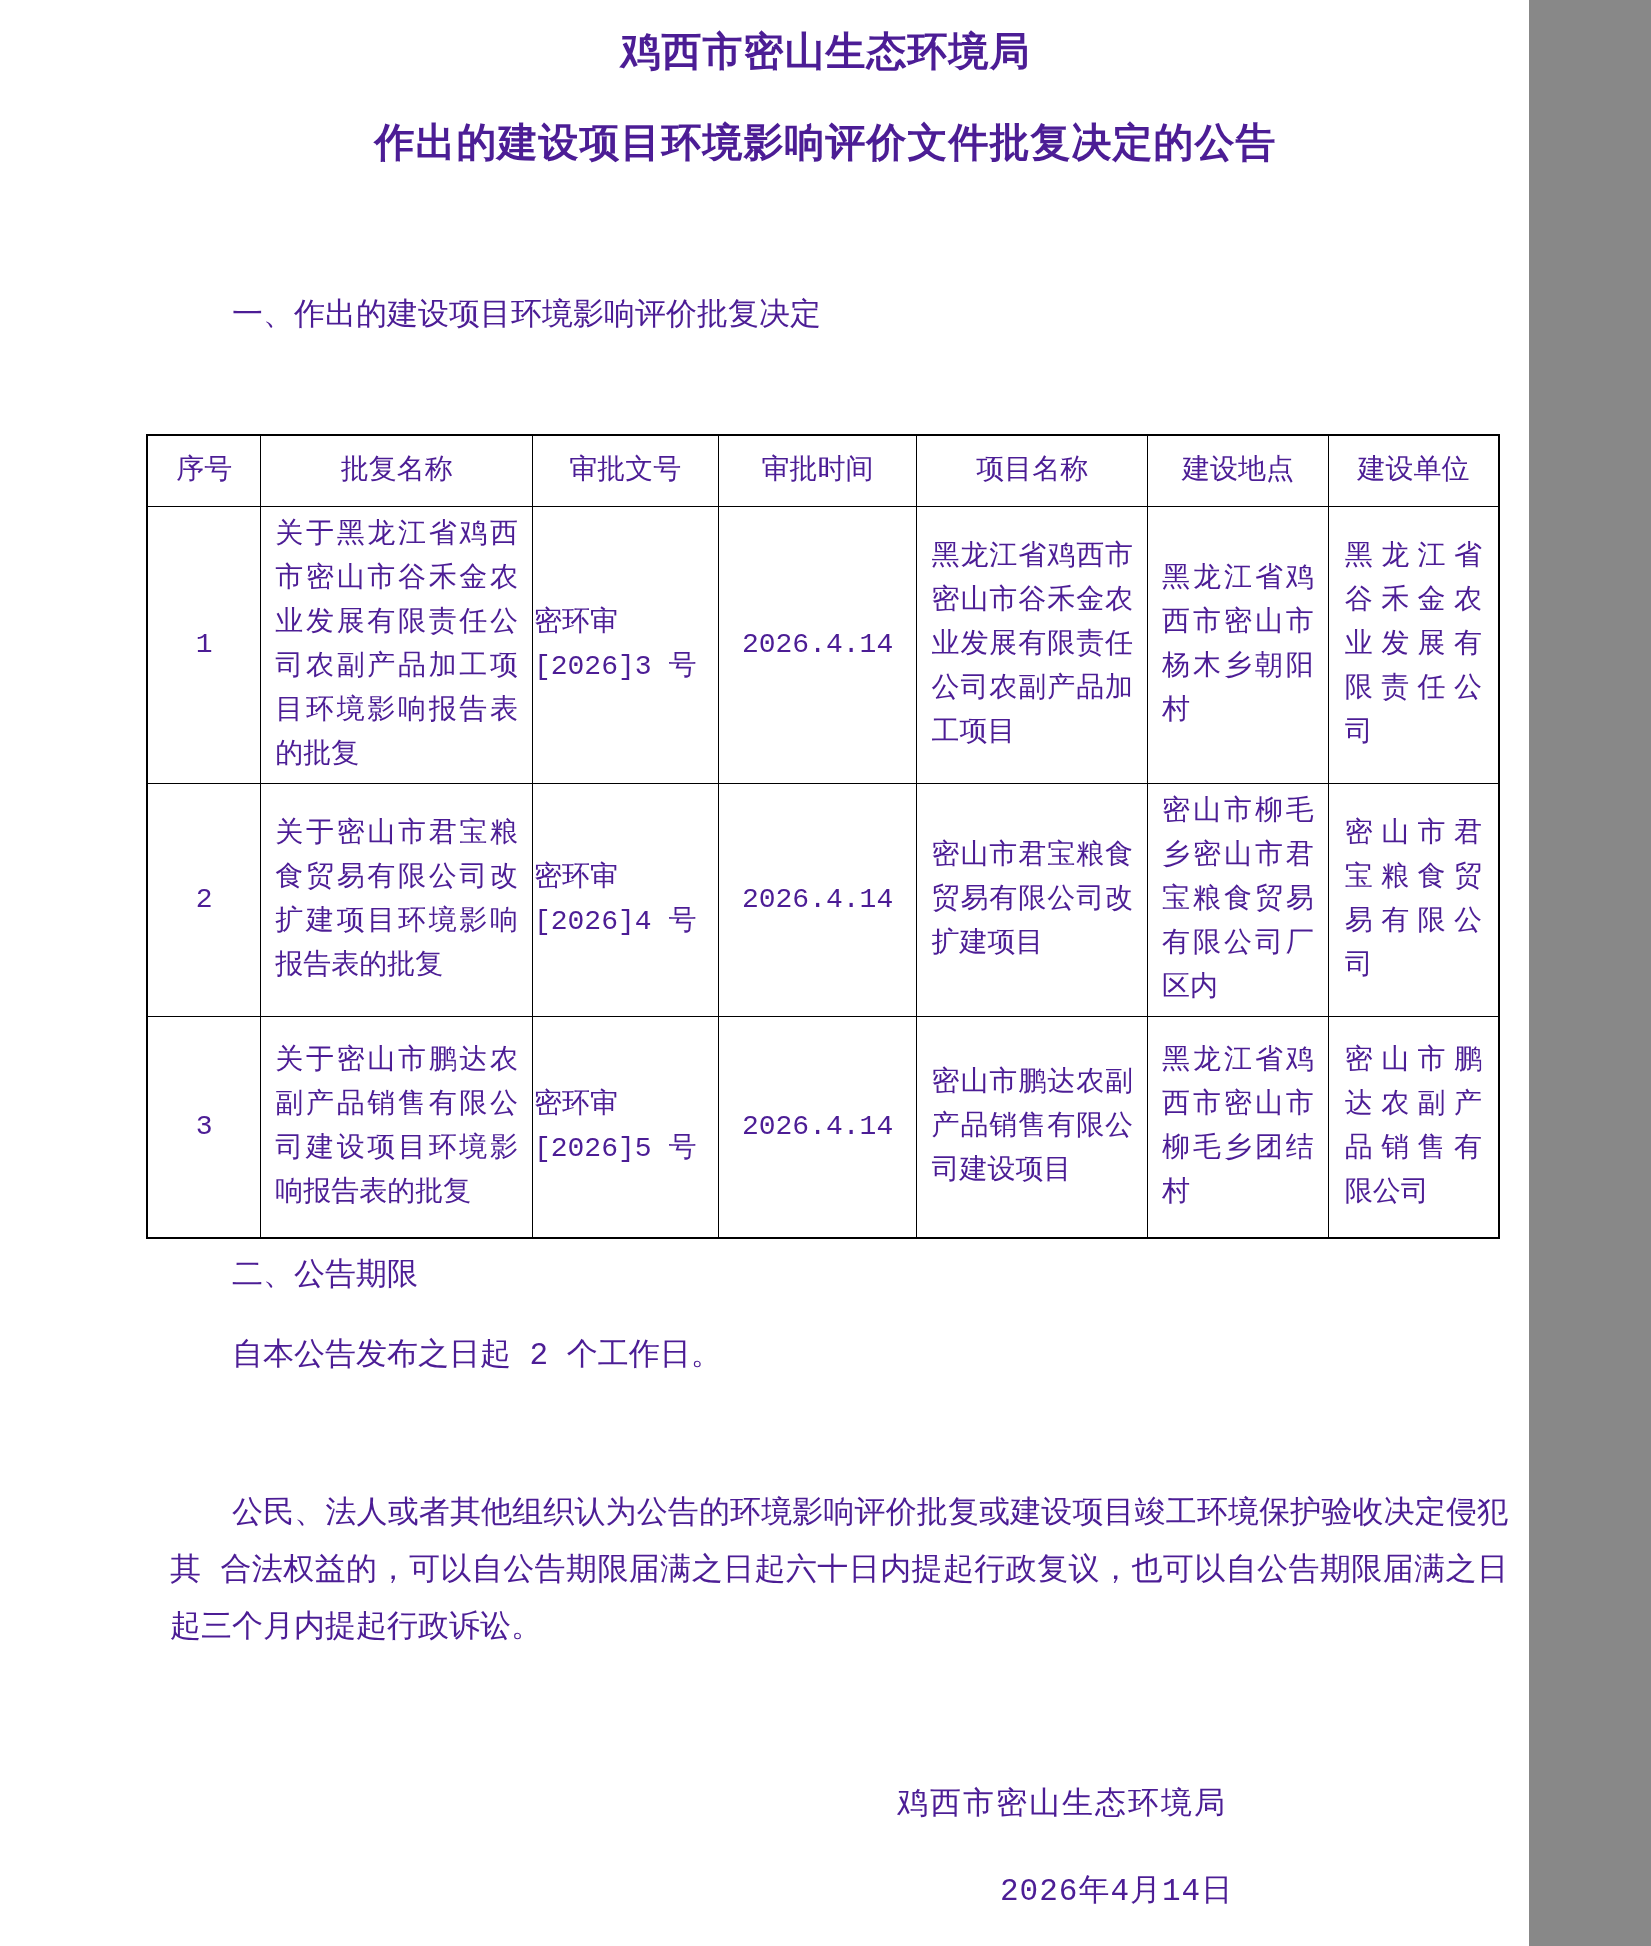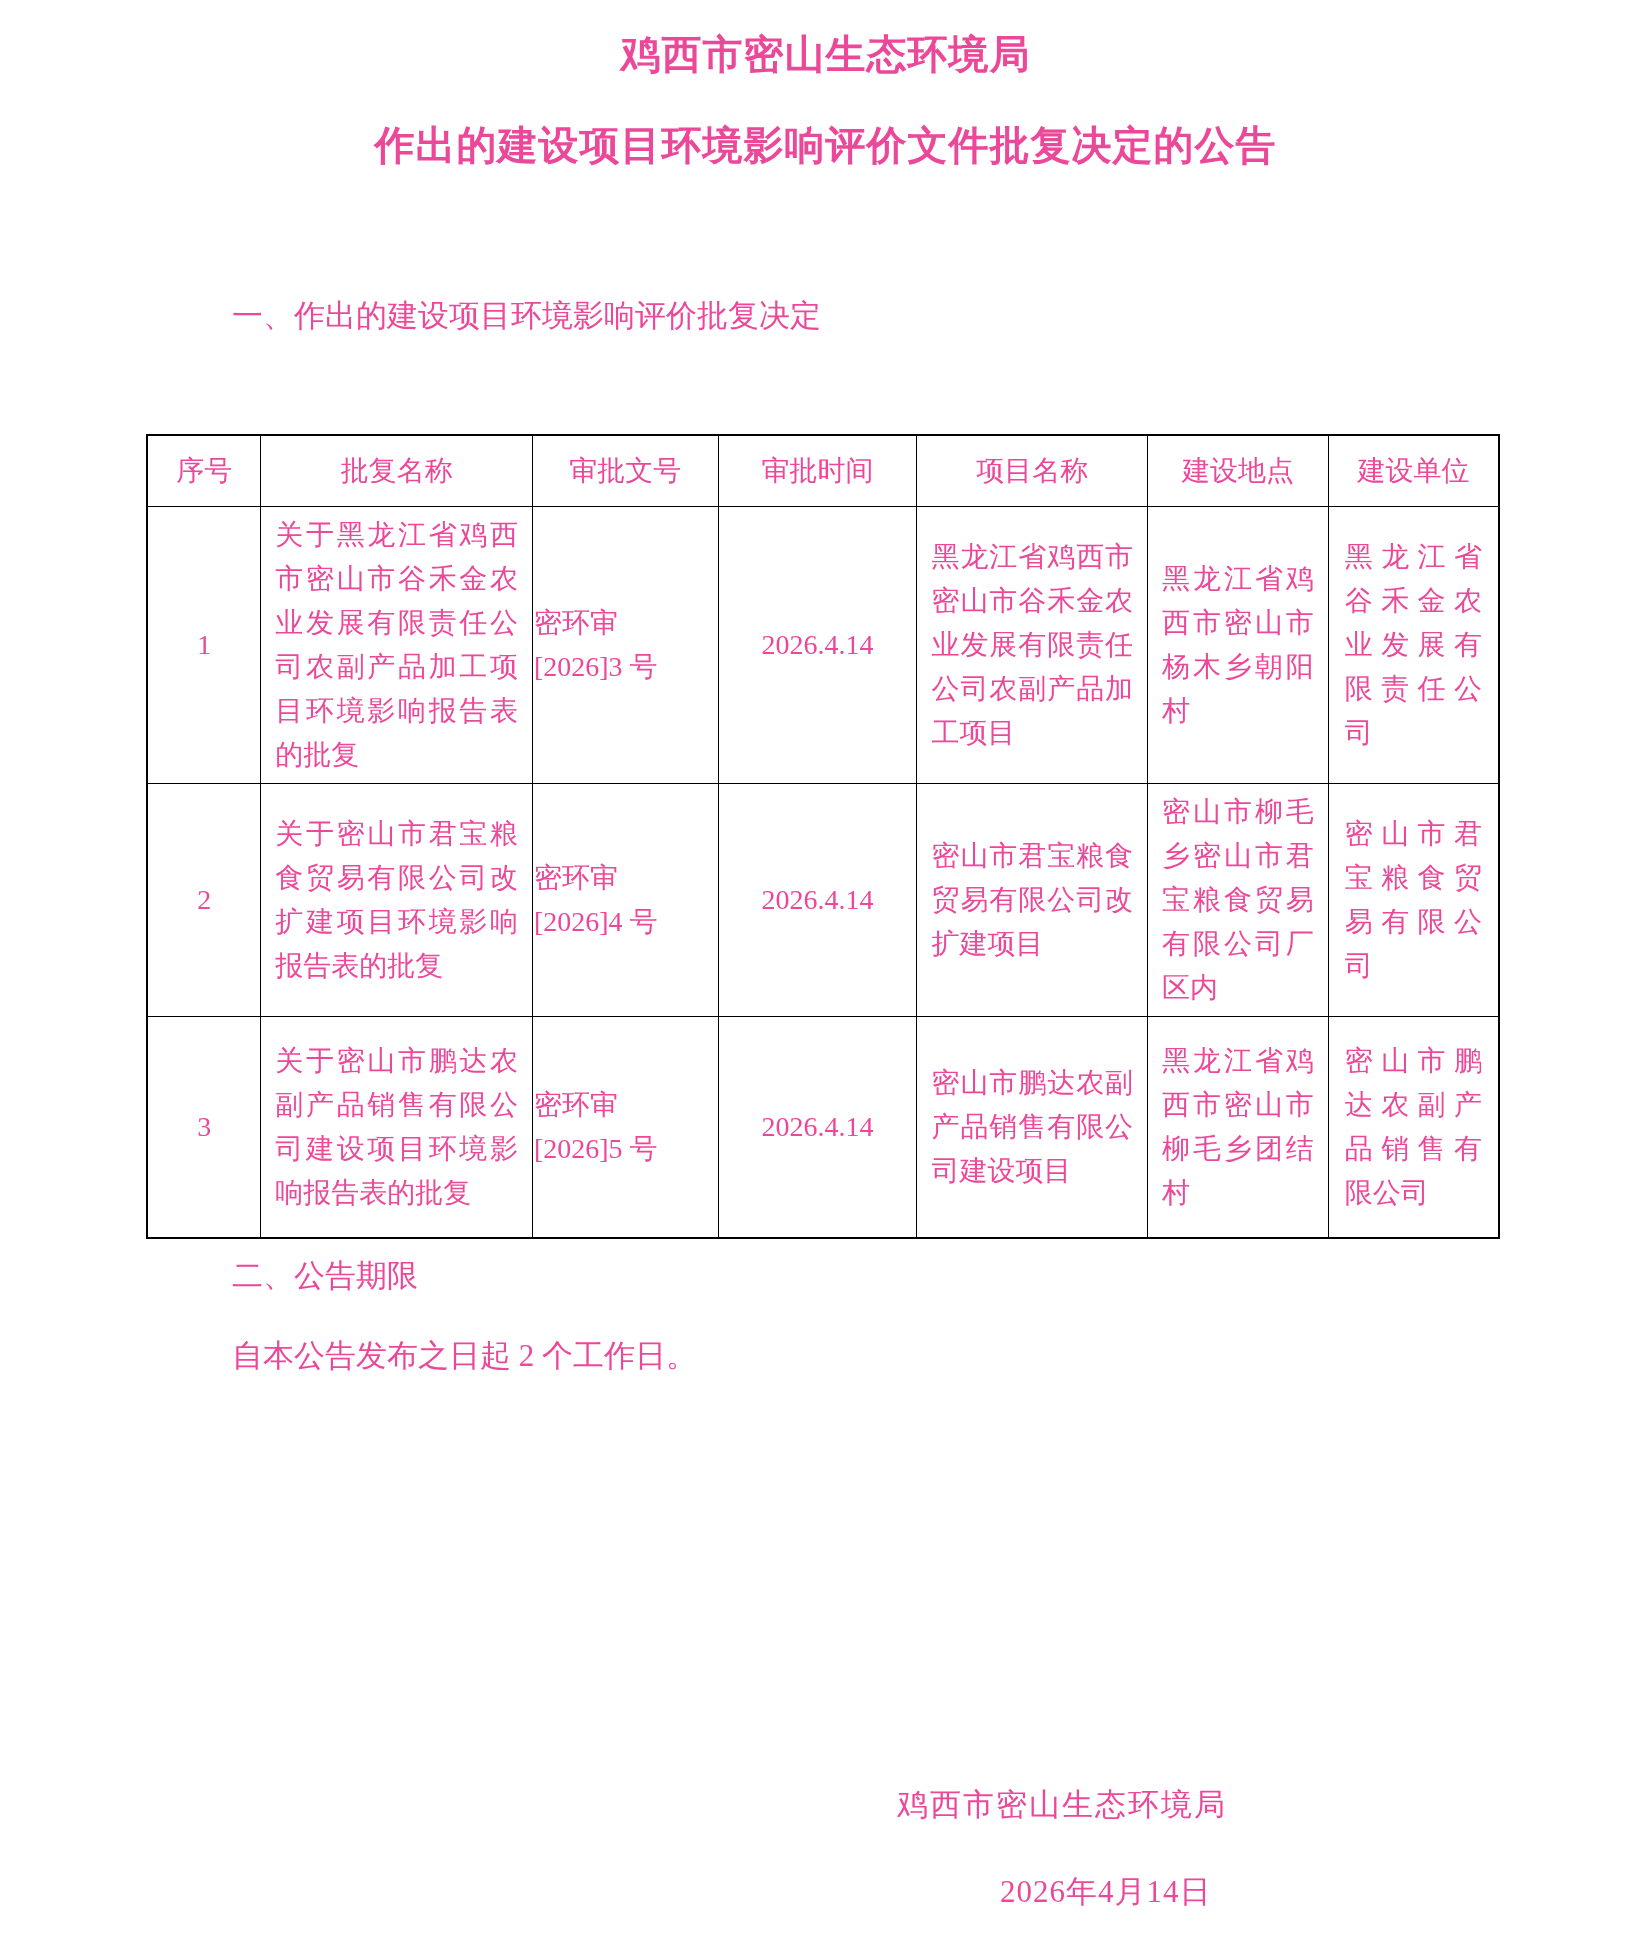--- a/index.html
+++ b/index.html
@@ -1,21 +1,21 @@
 <!DOCTYPE html>
 <html><head>
 <meta charset="utf-8">
 <style>
   html,body{margin:0;padding:0;background:#888;}
   .page{
     position:relative;
-    width:1651px;height:1946px;
+    width:1529px;height:1946px;
     background:#ffffff;
-    font-family:Liberation Serif, serif;
-    color:#ec4899;
+    font-family:Liberation Mono, monospace;
+    color:#4c1d95;
     overflow:hidden;
   }
   .title{
     position:absolute;left:0;width:1651px;
     text-align:center;
     font-size:40px;font-weight:bold;
     line-height:50px;
     letter-spacing:1px;
   }
   .title1{top:30px;}
@@ -135,17 +135,18 @@
       <td class="c-just">密山市鹏达农副产品销售有限公司建设项目</td>
       <td class="c-just">黑龙江省鸡西市密山市柳毛乡团结村</td>
       <td class="c-spread">密山市鹏达农副产品销售有限公司</td>
     </tr>
   </tbody>
     </table>
 
   <div class="h-num h2">二、公告期限</div>
   <div class="h-num h2-body">自本公告发布之日起 2 个工作日。</div>
 
+  <div class="para">公民、法人或者其他组织认为公告的环境影响评价批复或建设项目竣工环境保护验收决定侵犯其 合法权益的，可以自公告期限届满之日起六十日内提起行政复议，也可以自公告期限届满之日起三个月内提起行政诉讼。</div>
 
   <div class="sig sig-org">鸡西市密山生态环境局</div>
   <div class="sig sig-date">2026年4月14日</div>
 
 </div>
 
 </body></html>

